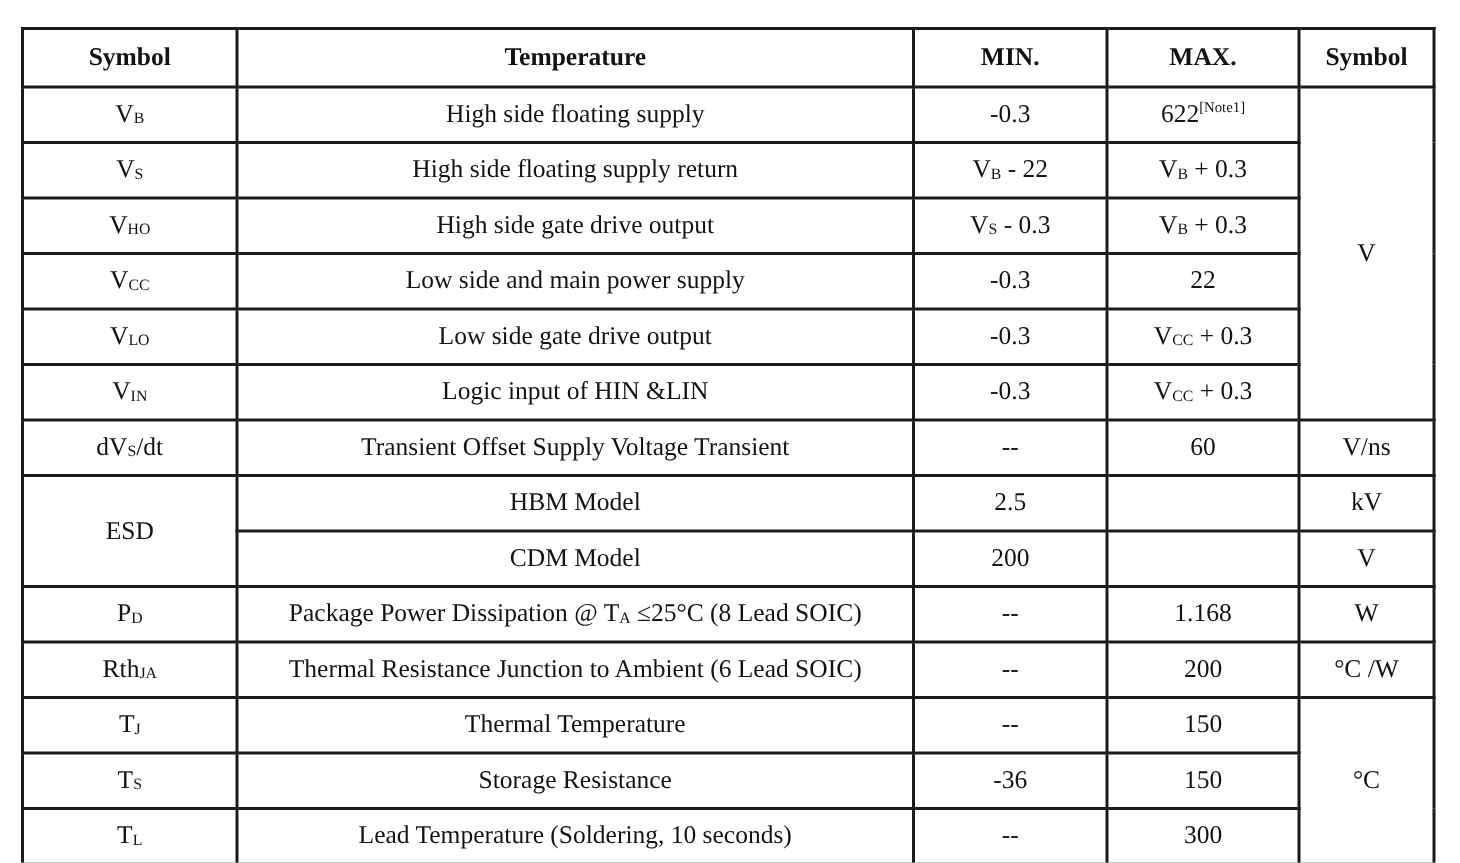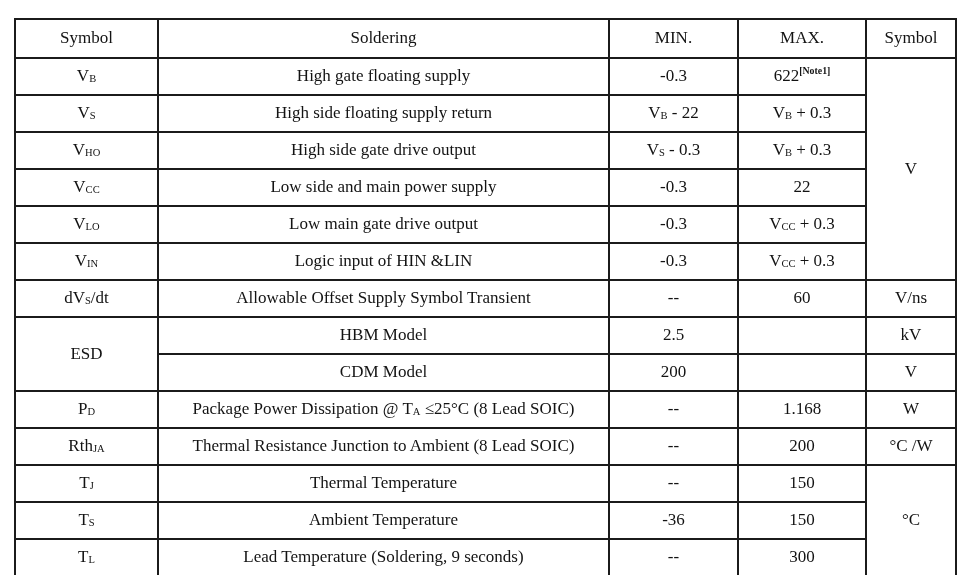--- a/index.html
+++ b/index.html
@@ -28,21 +28,21 @@
     border: 2px solid #1b1b1b;
     padding: 0;
     font-size: 17px;
     line-height: 1.1;
     vertical-align: middle;
     text-align: center;
     overflow: hidden;
     white-space: nowrap;
   }
   table.ratings th {
-    font-weight: normal;
+    font-weight: bold;
     height: 37px;
   }
   table.ratings td {
     height: 35px;
     font-weight: normal;
   }
   td.def, th.def {
     text-align: left;
     padding-left: 13px;
   }
@@ -50,48 +50,48 @@
   sub {
     font-size: 0.62em;
     line-height: 0;
     vertical-align: baseline;
     position: relative;
     bottom: -0.12em;
   }
   sup {
     font-size: 0.58em;
     line-height: 0;
-    font-weight: bold;
+    font-weight: normal;
     vertical-align: super;
   }
 </style>
 </head>
 <body>
 
 <table class="ratings">
   <colgroup>
     <col style="width:143px">
     <col style="width:451px">
     <col style="width:129px">
     <col style="width:128px">
     <col style="width:90px">
   </colgroup>
   <thead>
     <tr>
       <th>Symbol</th>
-      <th class="def">Soldering</th>
+      <th class="def">Temperature</th>
       <th>MIN.</th>
       <th>MAX.</th>
       <th>Symbol</th>
     </tr>
   </thead>
   <tbody>
     <tr>
       <td>V<sub>B</sub></td>
-      <td class="def">High gate floating supply</td>
+      <td class="def">High side floating supply</td>
       <td>-0.3</td>
       <td>622<sup>[Note1]</sup></td>
       <td rowspan="6">V</td>
     </tr>
     <tr>
       <td>V<sub>S</sub></td>
       <td class="def">High side floating supply return</td>
       <td>V<sub>B</sub> - 22</td>
       <td>V<sub>B</sub> + 0.3</td>
     </tr>
@@ -102,33 +102,33 @@
       <td>V<sub>B</sub> + 0.3</td>
     </tr>
     <tr>
       <td>V<sub>CC</sub></td>
       <td class="def">Low side and main power supply</td>
       <td>-0.3</td>
       <td>22</td>
     </tr>
     <tr>
       <td>V<sub>LO</sub></td>
-      <td class="def">Low main gate drive output</td>
+      <td class="def">Low side gate drive output</td>
       <td>-0.3</td>
       <td>V<sub>CC</sub> + 0.3</td>
     </tr>
     <tr>
       <td>V<sub>IN</sub></td>
       <td class="def">Logic input of HIN &amp;LIN</td>
       <td>-0.3</td>
       <td>V<sub>CC</sub> + 0.3</td>
     </tr>
     <tr>
       <td>dV<sub>S</sub>/dt</td>
-      <td class="def">Allowable Offset Supply Symbol Transient</td>
+      <td class="def">Transient Offset Supply Voltage Transient</td>
       <td>--</td>
       <td>60</td>
       <td>V/ns</td>
     </tr>
     <tr>
       <td rowspan="2">ESD</td>
       <td class="def">HBM Model</td>
       <td>2.5</td>
       <td></td>
       <td>kV</td>
@@ -141,38 +141,38 @@
     </tr>
     <tr>
       <td>P<sub>D</sub></td>
       <td class="def">Package Power Dissipation @ T<sub>A</sub> ≤25°C (8 Lead SOIC)</td>
       <td>--</td>
       <td>1.168</td>
       <td>W</td>
     </tr>
     <tr>
       <td>Rth<sub>JA</sub></td>
-      <td class="def">Thermal Resistance Junction to Ambient (8 Lead SOIC)</td>
+      <td class="def">Thermal Resistance Junction to Ambient (6 Lead SOIC)</td>
       <td>--</td>
       <td>200</td>
       <td>°C /W</td>
     </tr>
     <tr>
       <td>T<sub>J</sub></td>
       <td class="def">Thermal Temperature</td>
       <td>--</td>
       <td>150</td>
       <td rowspan="3">°C</td>
     </tr>
     <tr>
       <td>T<sub>S</sub></td>
-      <td class="def">Ambient Temperature</td>
+      <td class="def">Storage Resistance</td>
       <td>-36</td>
       <td>150</td>
     </tr>
     <tr>
       <td>T<sub>L</sub></td>
-      <td class="def">Lead Temperature (Soldering, 9 seconds)</td>
+      <td class="def">Lead Temperature (Soldering, 10 seconds)</td>
       <td>--</td>
       <td>300</td>
     </tr>
   </tbody>
 </table>
 
 </body></html>

